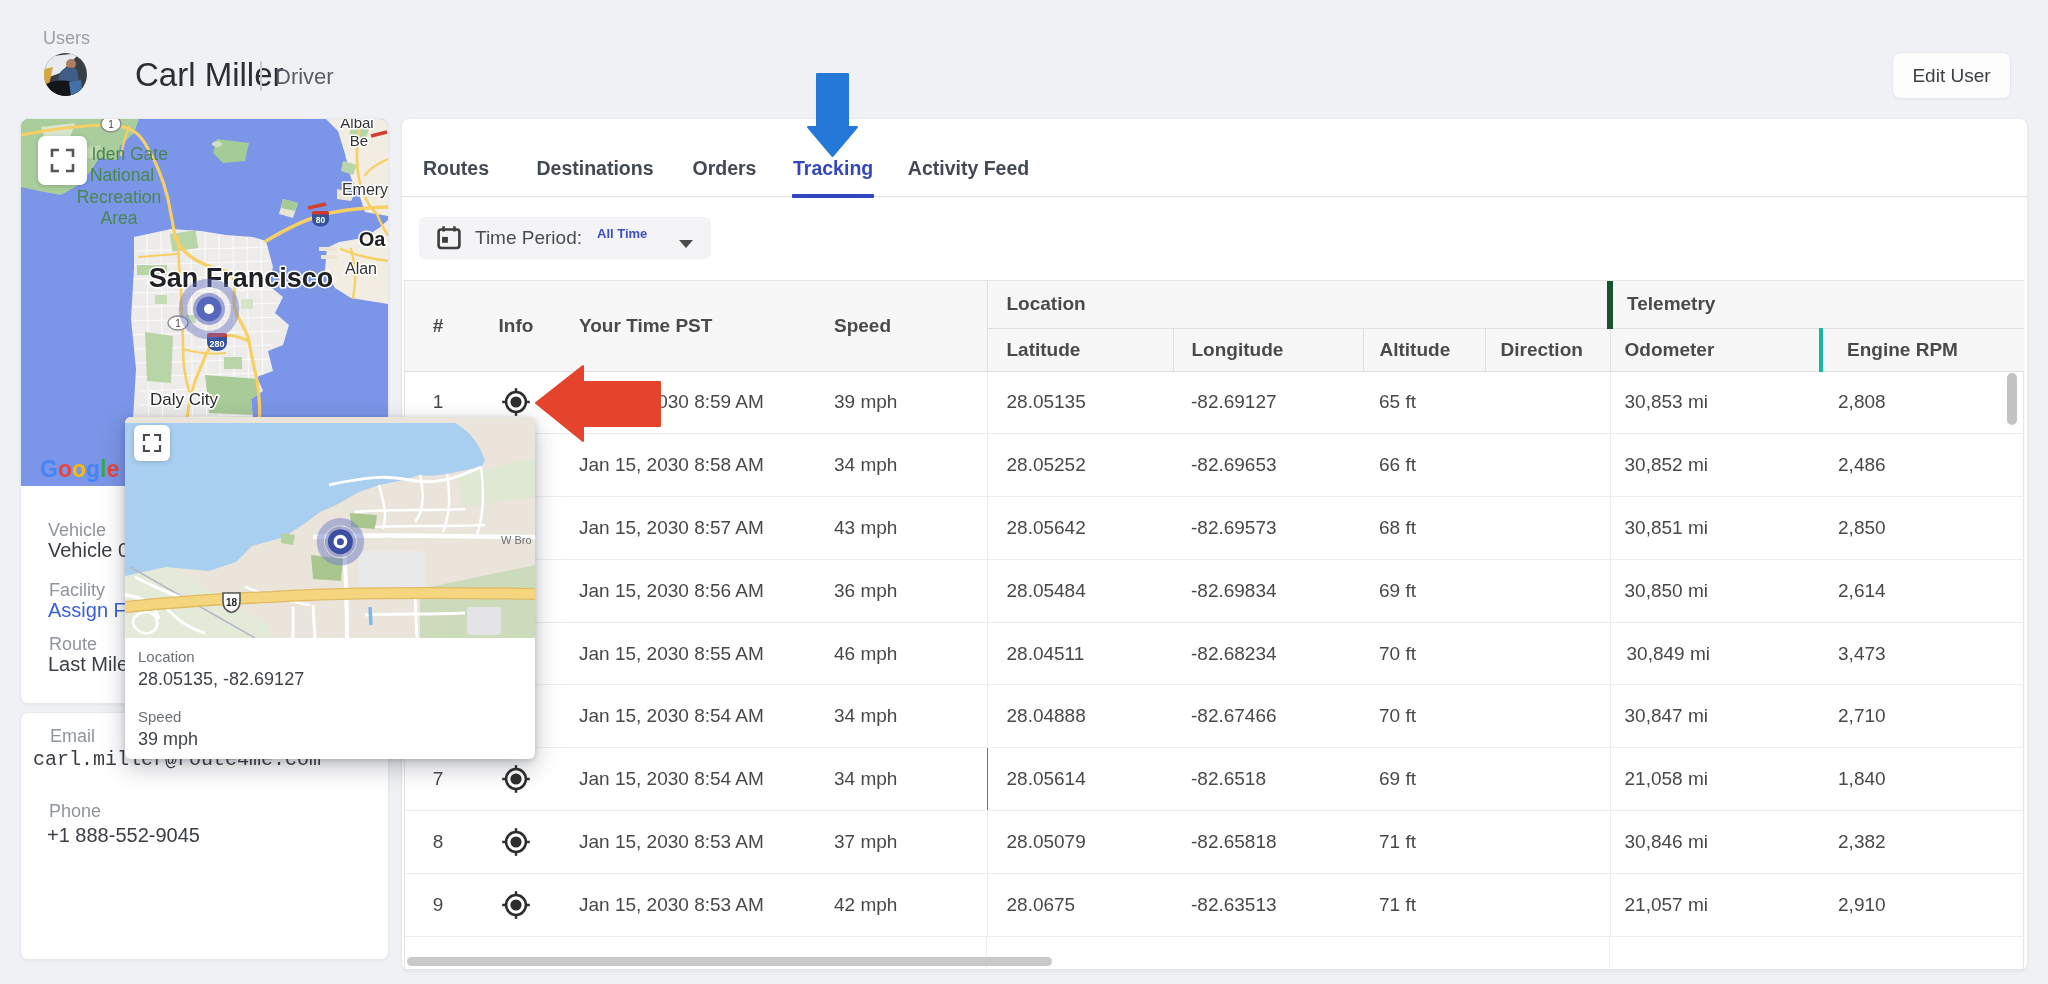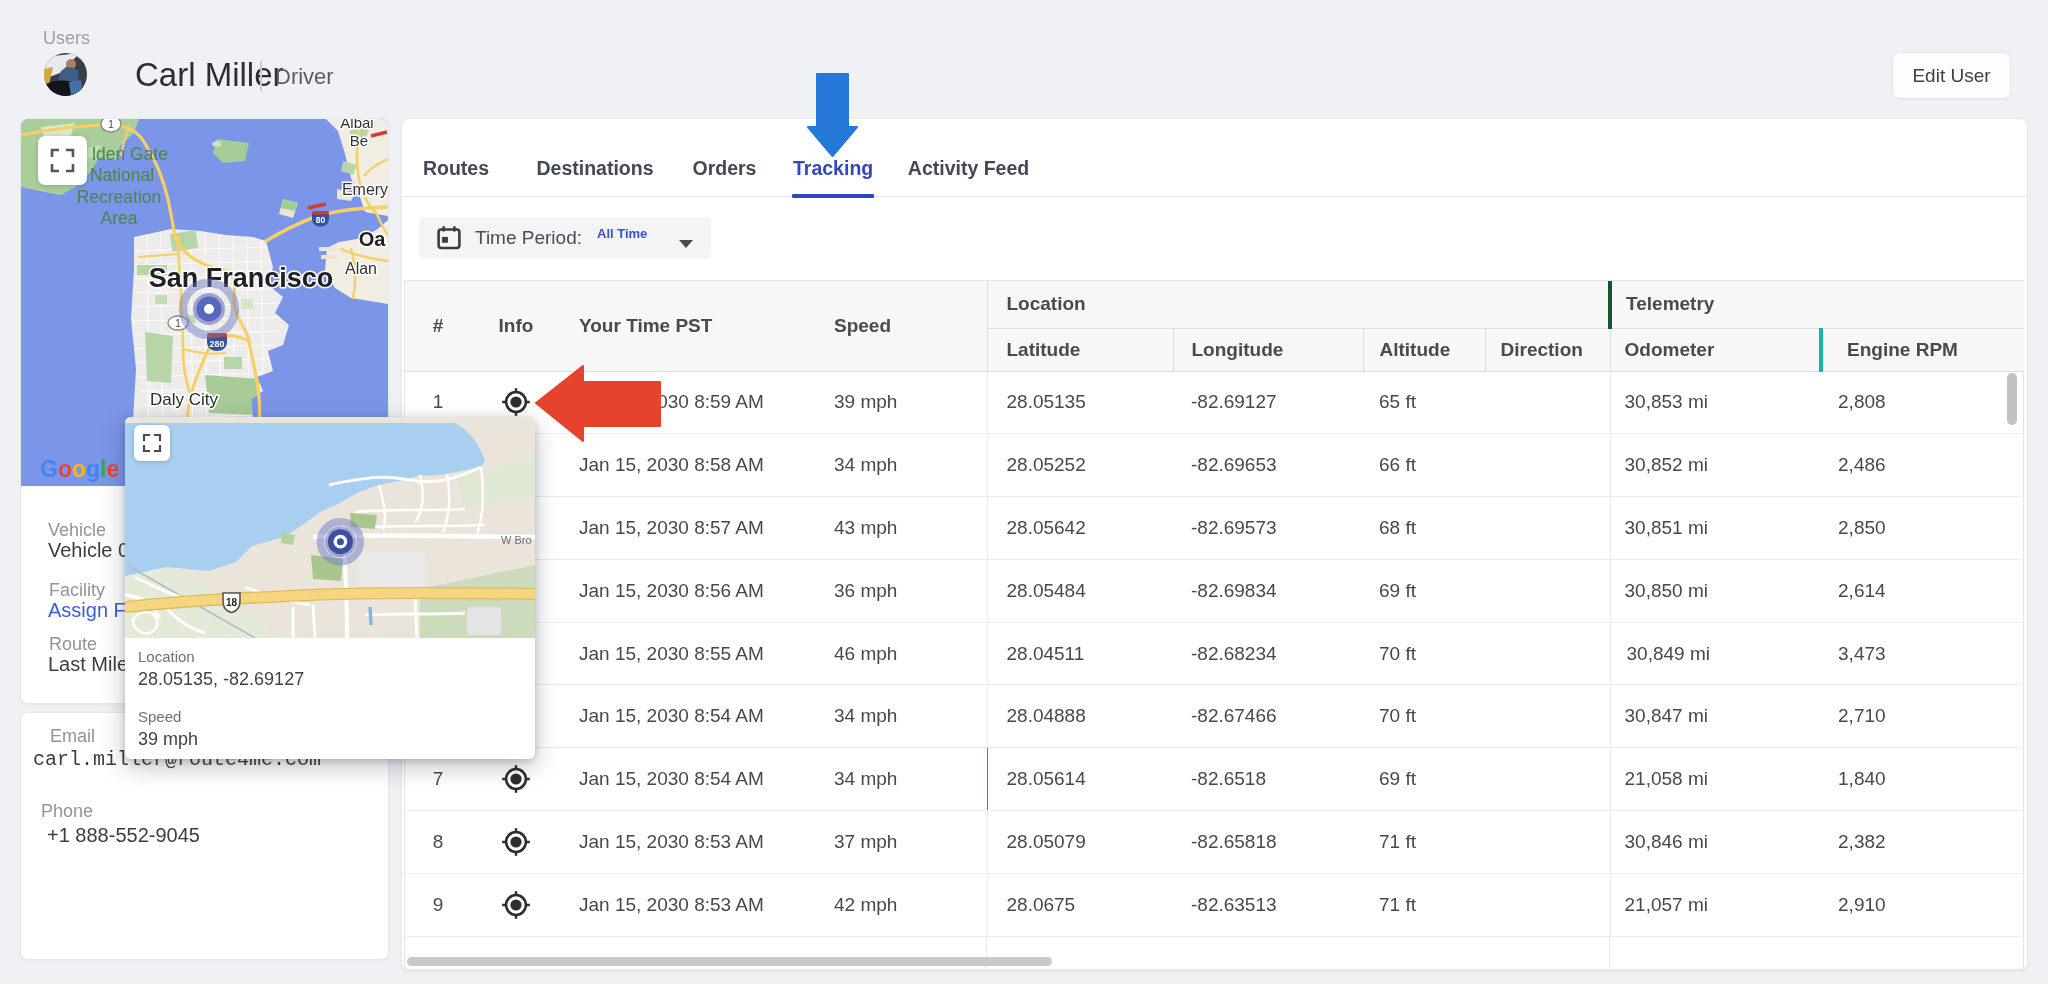--- a/index.html
+++ b/index.html
@@ -185,21 +185,21 @@
   <div class="abs flabel" style="left:27px; top:381px;margin-top:20px;">Vehicle</div>
   <div class="abs fvalue" style="left:27px; top:420px;">Vehicle 001</div>
   <div class="abs flabel" style="left:28px; top:461px;">Facility</div>
   <div class="abs fvalue link" style="left:27px; top:480px;">Assign Facility</div>
   <div class="abs flabel" style="left:28px; top:515px;">Route</div>
   <div class="abs fvalue" style="left:27px; top:534px;">Last Mile Route</div>
 </div>
 <div class="abs card card2">
   <div class="abs flabel" style="left:29px; top:13px;">Email</div>
   <div class="abs fvalue" style="left:12px; top:35px;font-family:Liberation Mono, monospace;">carl.miller@route4me.com</div>
-  <div class="abs flabel" style="left:20px; top:88px;">Phone</div>
+  <div class="abs flabel" style="left:28px; top:88px;">Phone</div>
   <div class="abs fvalue" style="left:26px; top:111px;">+1 888-552-9045</div>
 </div>
 
 <div class="abs panel"></div>
 <div class="abs tabs"></div>
 <div class="abs tab" style="left:422px; width:67px; text-align:right;">Routes</div>
 <div class="abs tab" style="left:535px; width:120px; text-align:center;">Destinations</div>
 <div class="abs tab" style="left:692px; width:65px; text-align:center;">Orders</div>
 <div class="abs tab active" style="left:793px; width:80px; text-align:center;">Tracking</div>
 <div class="abs tab" style="left:907px; width:123px; text-align:center;">Activity Feed</div>
@@ -232,21 +232,21 @@
 <col style="width:211px">
         <col style="width:203px">
 </colgroup>
 <tbody>
         <tr style="height:47px;">
   <th rowspan="2" style="text-align:center; padding:0; border-bottom:1px solid #dedede;">#</th>
   <th rowspan="2" style="text-align:center; padding:0; border-bottom:1px solid #dedede;">Info</th>
   <th rowspan="2" style="border-bottom:1px solid #dedede;">Your Time PST</th>
   <th rowspan="2" style="padding-left:25px; border-bottom:1px solid #dedede;">Speed</th>
   <th colspan="4" style="border-left:1px solid #e0e0e0; padding-left:19px;">Location</th>
-  <th colspan="2" style="border-left:4px solid #14532d; padding-left:14px;">Telemetry</th>
+  <th colspan="2" style="border-left:6px solid #14532d; padding-left:14px;">Telemetry</th>
 </tr>
 <tr style="height:43px;">
   <th style="border-left:1px solid #e0e0e0; padding-left:19px; border-bottom:1px solid #dedede;">Latitude</th>
   <th style="border-left:1px solid #e0e0e0; border-bottom:1px solid #dedede;">Longitude</th>
   <th style="border-left:1px solid #e0e0e0; padding-left:16px; border-bottom:1px solid #dedede;">Altitude</th>
   <th style="border-left:1px solid #e0e0e0; padding-left:15px; border-bottom:1px solid #dedede;">Direction</th>
   <th style="border-left:1px solid #e0e0e0; padding-left:14px; border-bottom:1px solid #dedede;">Odometer</th>
   <th style="border-left:4px solid #14b8a6; padding-left:24px; border-bottom:1px solid #dedede;">Engine RPM</th>
 </tr>
 <tr>

